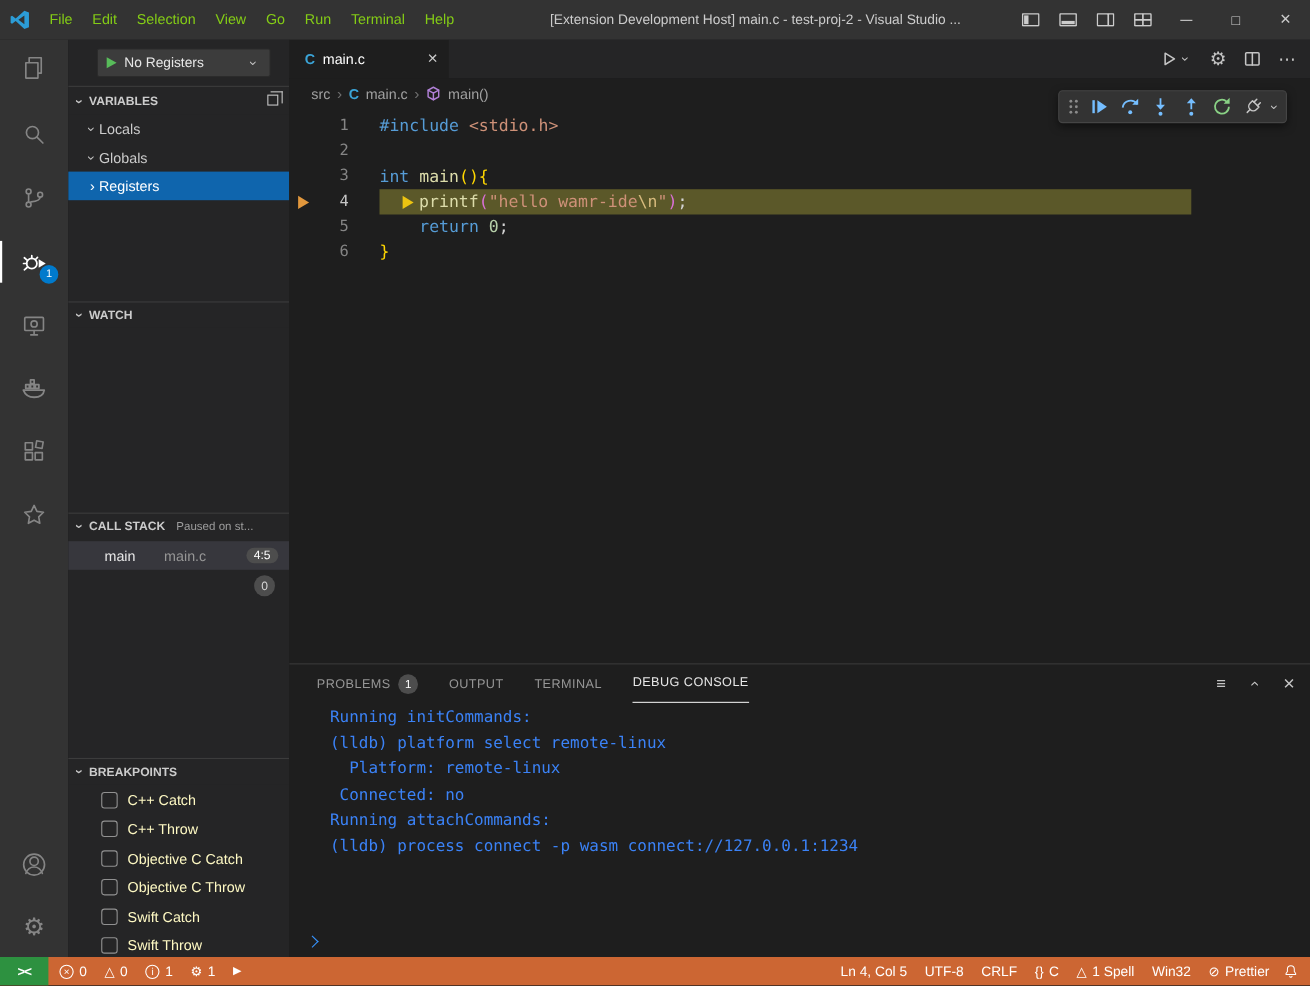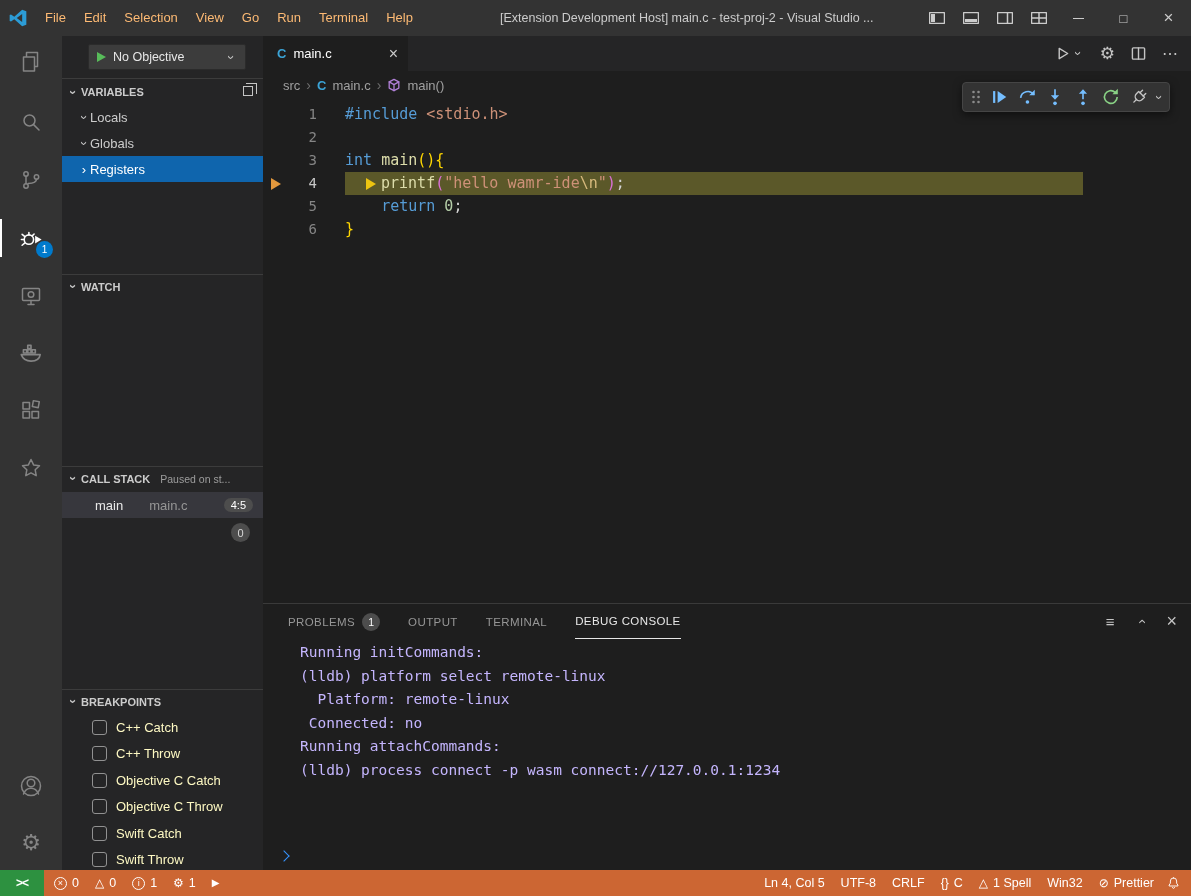--- a/index.html
+++ b/index.html
@@ -5,21 +5,21 @@
   *{margin:0;padding:0;box-sizing:border-box}
   html,body{width:1191px;height:896px;background:#1e1e1e;font-family:"Liberation Sans",sans-serif;overflow:hidden}
   #app{position:relative;width:1191px;height:896px;background:#1e1e1e;color:#ccc;font-size:13px}
   svg{display:block}
   .ico{stroke:currentColor;fill:none;stroke-width:1.5;stroke-linecap:round;stroke-linejoin:round}
 
   
   #titlebar{position:absolute;top:0;left:0;right:0;height:36px;background:#333333;display:flex;align-items:center;z-index:40}
   .logo{width:36px;display:flex;justify-content:center;align-items:center}
   #menubar{display:flex;align-items:center}
-  .menu-item{padding:0 9px;line-height:36px;color:#fdba74;font-size:13px;cursor:default}
+  .menu-item{padding:0 9px;line-height:36px;color:#84cc16;font-size:13px;cursor:default}
   #window-title{position:absolute;left:500px;top:0;line-height:36px;color:#cccccc;font-size:12.5px;white-space:nowrap}
   #window-controls{margin-left:auto;display:flex;align-items:center;height:36px}
   .wc{width:34px;height:36px;display:flex;align-items:center;justify-content:center;color:#cccccc}
   .wc.sys{width:45px;font-size:13px}
   .wc.close{font-size:17px}
   .min-glyph{width:11px;border-bottom:1px solid #ccc;display:inline-block}
 
   
   #activitybar{position:absolute;top:36px;left:0;width:62px;bottom:26px;background:#333333}
   .act-item{position:absolute;left:0;width:62px;height:52px;display:flex;align-items:center;justify-content:center;color:#858585}
@@ -91,21 +91,21 @@
   #panel{position:absolute;left:263px;right:0;top:603px;height:267px;background:#1e1e1e;border-top:1px solid #3a3a3a}
   .panel-header{position:absolute;top:0;left:0;right:0;height:35px;display:flex;align-items:center;padding-left:25px}
   .panel-tab{height:35px;display:flex;align-items:center;gap:7px;margin-right:28px;font-size:11.5px;letter-spacing:.4px;color:#969696}
   .panel-tab.active{color:#e7e7e7;border-bottom:1px solid #e7e7e7}
   .tab-badge{width:18px;height:18px;border-radius:50%;background:#4d4d4d;color:#fff;font-size:10.5px;display:flex;align-items:center;justify-content:center;letter-spacing:0}
   .filter-input{position:absolute;left:469px;top:4px;width:360px;height:26px;background:#3c3c3c;border:none;outline:none;color:#cccccc;font-size:13px;padding:0 8px;font-family:"Liberation Sans",sans-serif}
   .filter-input::placeholder{color:#989898}
   .panel-actions{position:absolute;right:14px;top:0;height:35px;display:flex;align-items:center;gap:20px;color:#c5c5c5}
   .pa-glyph{font-size:15px;line-height:1}
   .pa-close{font-size:18px}
-  .console{position:absolute;top:37px;left:0;right:0;bottom:26px;padding-left:37px;font-family:"DejaVu Sans Mono","Liberation Mono",monospace;font-size:14.5px;line-height:23.5px;color:#c4b5fd;white-space:pre;overflow:hidden}
+  .console{position:absolute;top:37px;left:0;right:0;bottom:26px;padding-left:37px;font-family:"DejaVu Sans Mono","Liberation Mono",monospace;font-size:14.5px;line-height:23.5px;color:#3b82f6;white-space:pre;overflow:hidden}
   .console-input{position:absolute;bottom:2px;left:0;right:0;height:24px;display:flex;align-items:center;padding-left:17px}
   .input-chev{width:8px;height:8px;border-right:1.6px solid #3794ff;border-top:1.6px solid #3794ff;transform:rotate(45deg)}
 
   
   #statusbar{position:absolute;left:0;right:0;bottom:0;height:26px;background:#cc6633;display:flex;align-items:center;color:#fff}
   .remote{width:44px;height:26px;background:#2d9140;display:flex;align-items:center;justify-content:center;font-weight:bold;font-size:12px;letter-spacing:-1px}
   .status-left{display:flex;margin-left:2px}
   .status-right{display:flex;margin-left:auto}
   .status-item{display:flex;align-items:center;gap:5px;padding:0 8px;height:26px;font-size:12.5px;white-space:nowrap}
   .st-circle{width:13px;height:13px;border:1px solid #fff;border-radius:50%;display:inline-flex;align-items:center;justify-content:center;font-size:9px;line-height:1}
@@ -231,21 +231,21 @@
         </svg>
     </div>
     <div class="act-item" style="top:781px">
       <span class="gear-glyph">⚙</span>
     </div>
   </div>
 
   <div id="sidebar">
     <div class="config-bar">
       <span class="play-glyph"></span>
-      <span class="config-label">No Objective</span>
+      <span class="config-label">No Registers</span>
       <span class="chev exp">›</span>
     </div>
     <div class="sidebar-sep"></div>
 
     <div class="section-header" style="top:44px">
       <span class="chev exp">›</span>
       <span>VARIABLES</span>
       <span class="hdr-action"><span class="dup-icon"></span></span>
     </div>
     <div class="var-list">

